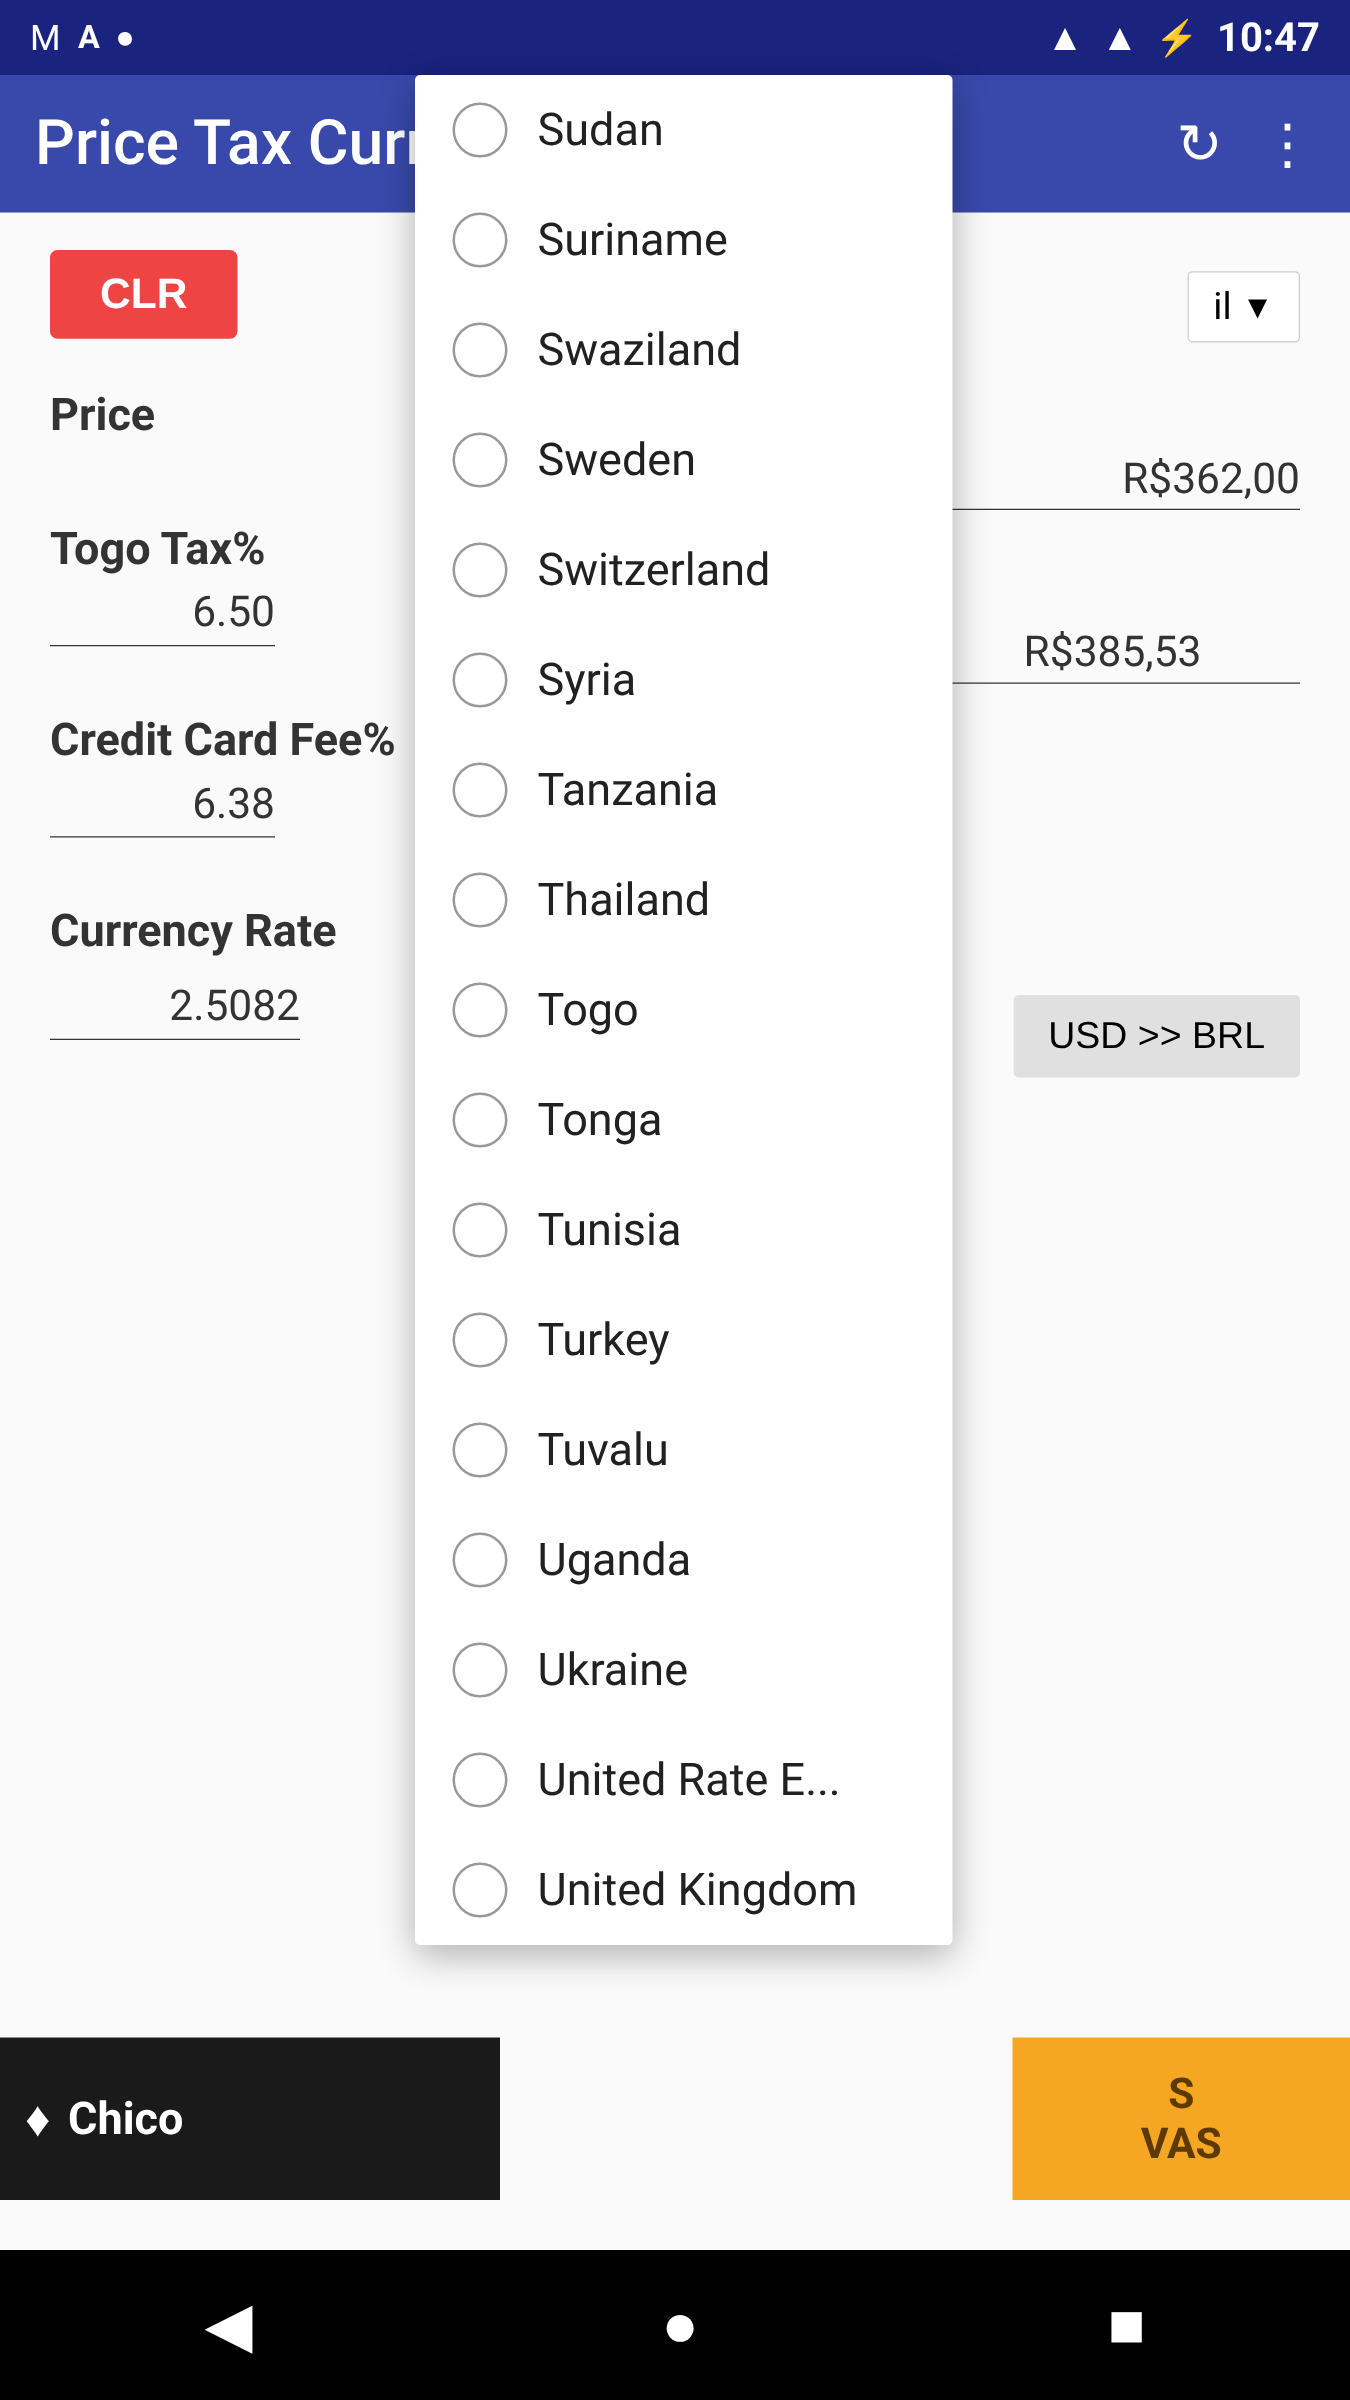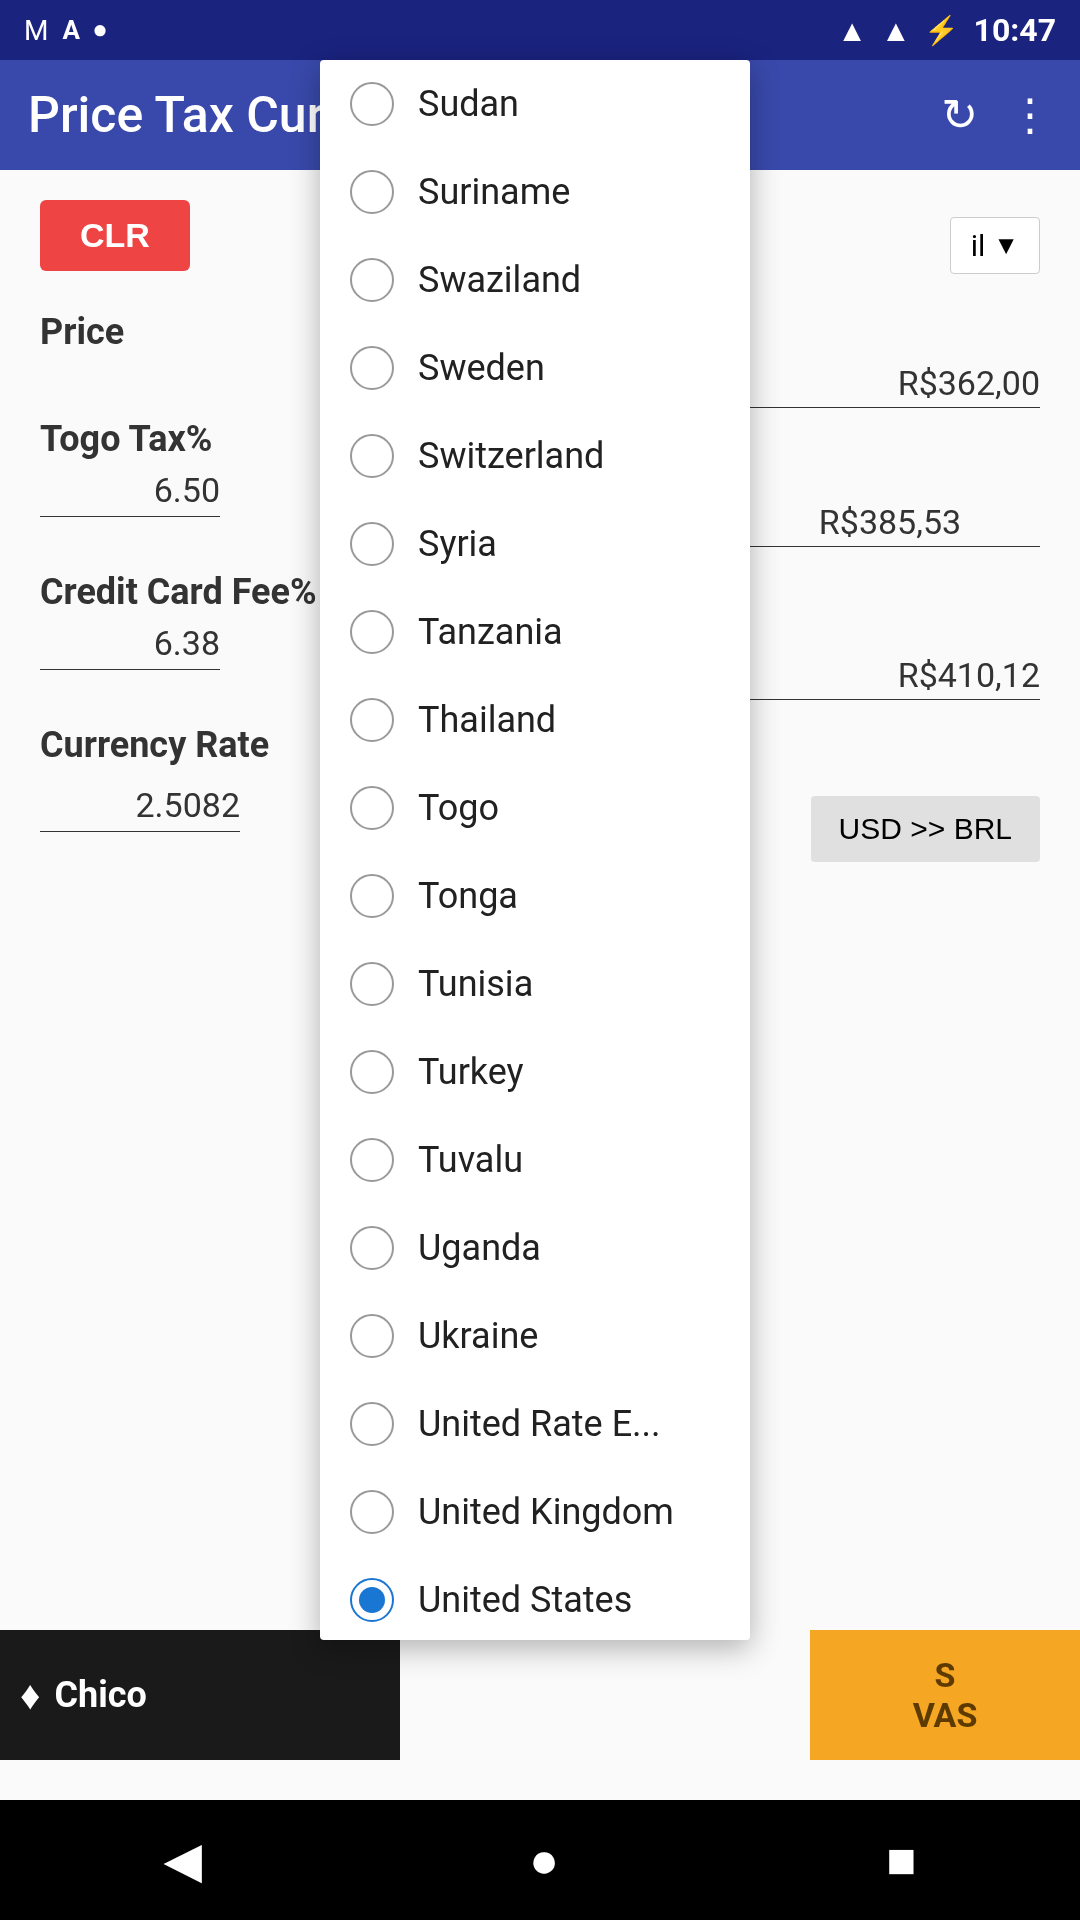--- a/index.html
+++ b/index.html
@@ -203,21 +203,21 @@
       font-size: 50px;
       background: none;
       border: none;
       cursor: pointer;
     }
 
     
     .dropdown-overlay {
       position: absolute;
       top: 60px;
-      left: 320px;
+      left: 332px;
       width: 430px;
       background: white;
       border-radius: 4px;
       box-shadow: 0 8px 30px rgba(0,0,0,0.3);
       z-index: 100;
       overflow-y: auto;
       max-height: 1580px;
     }
 
     .dropdown-item {
@@ -303,21 +303,20 @@
       <div class="bg-value" style="width:180px; text-align:right;">6.50</div>
     </div>
     <div class="right-value" style="width:300px; text-align:center;">R$385,53</div>
   </div>
 
   <div style="display:flex; justify-content:space-between; align-items:flex-end; margin-bottom:24px;">
     <div>
       <div class="bg-label">Credit Card Fee%</div>
       <div class="bg-value" style="width:180px; text-align:right;">6.38</div>
     </div>
-    <div class="right-value" style="width:300px; text-align:right;">R$410,12</div>
   </div>
 
   <div style="margin-bottom:20px;">
     <div class="bg-label">Currency Rate</div>
     <div style="display:flex; justify-content:space-between; align-items:flex-end;">
       <div class="bg-value" style="width:200px; text-align:right;">2.5082</div>
       <button class="currency-btn">USD &gt;&gt; BRL</button>
     </div>
   </div>
 </div>
@@ -399,19 +398,13 @@
       <span class="country-name">Ukraine</span>
     </div>
     <div class="dropdown-item">
       <div class="radio-outer"></div>
       <span class="country-name">United Rate E...</span>
     </div>
     <div class="dropdown-item">
       <div class="radio-outer"></div>
       <span class="country-name">United Kingdom</span>
     </div>
-    <div class="dropdown-item">
-      <div class="radio-outer selected">
-        <div class="radio-inner"></div>
-      </div>
-      <span class="country-name">United States</span>
-    </div>
   </div>
 
 </body></html>

